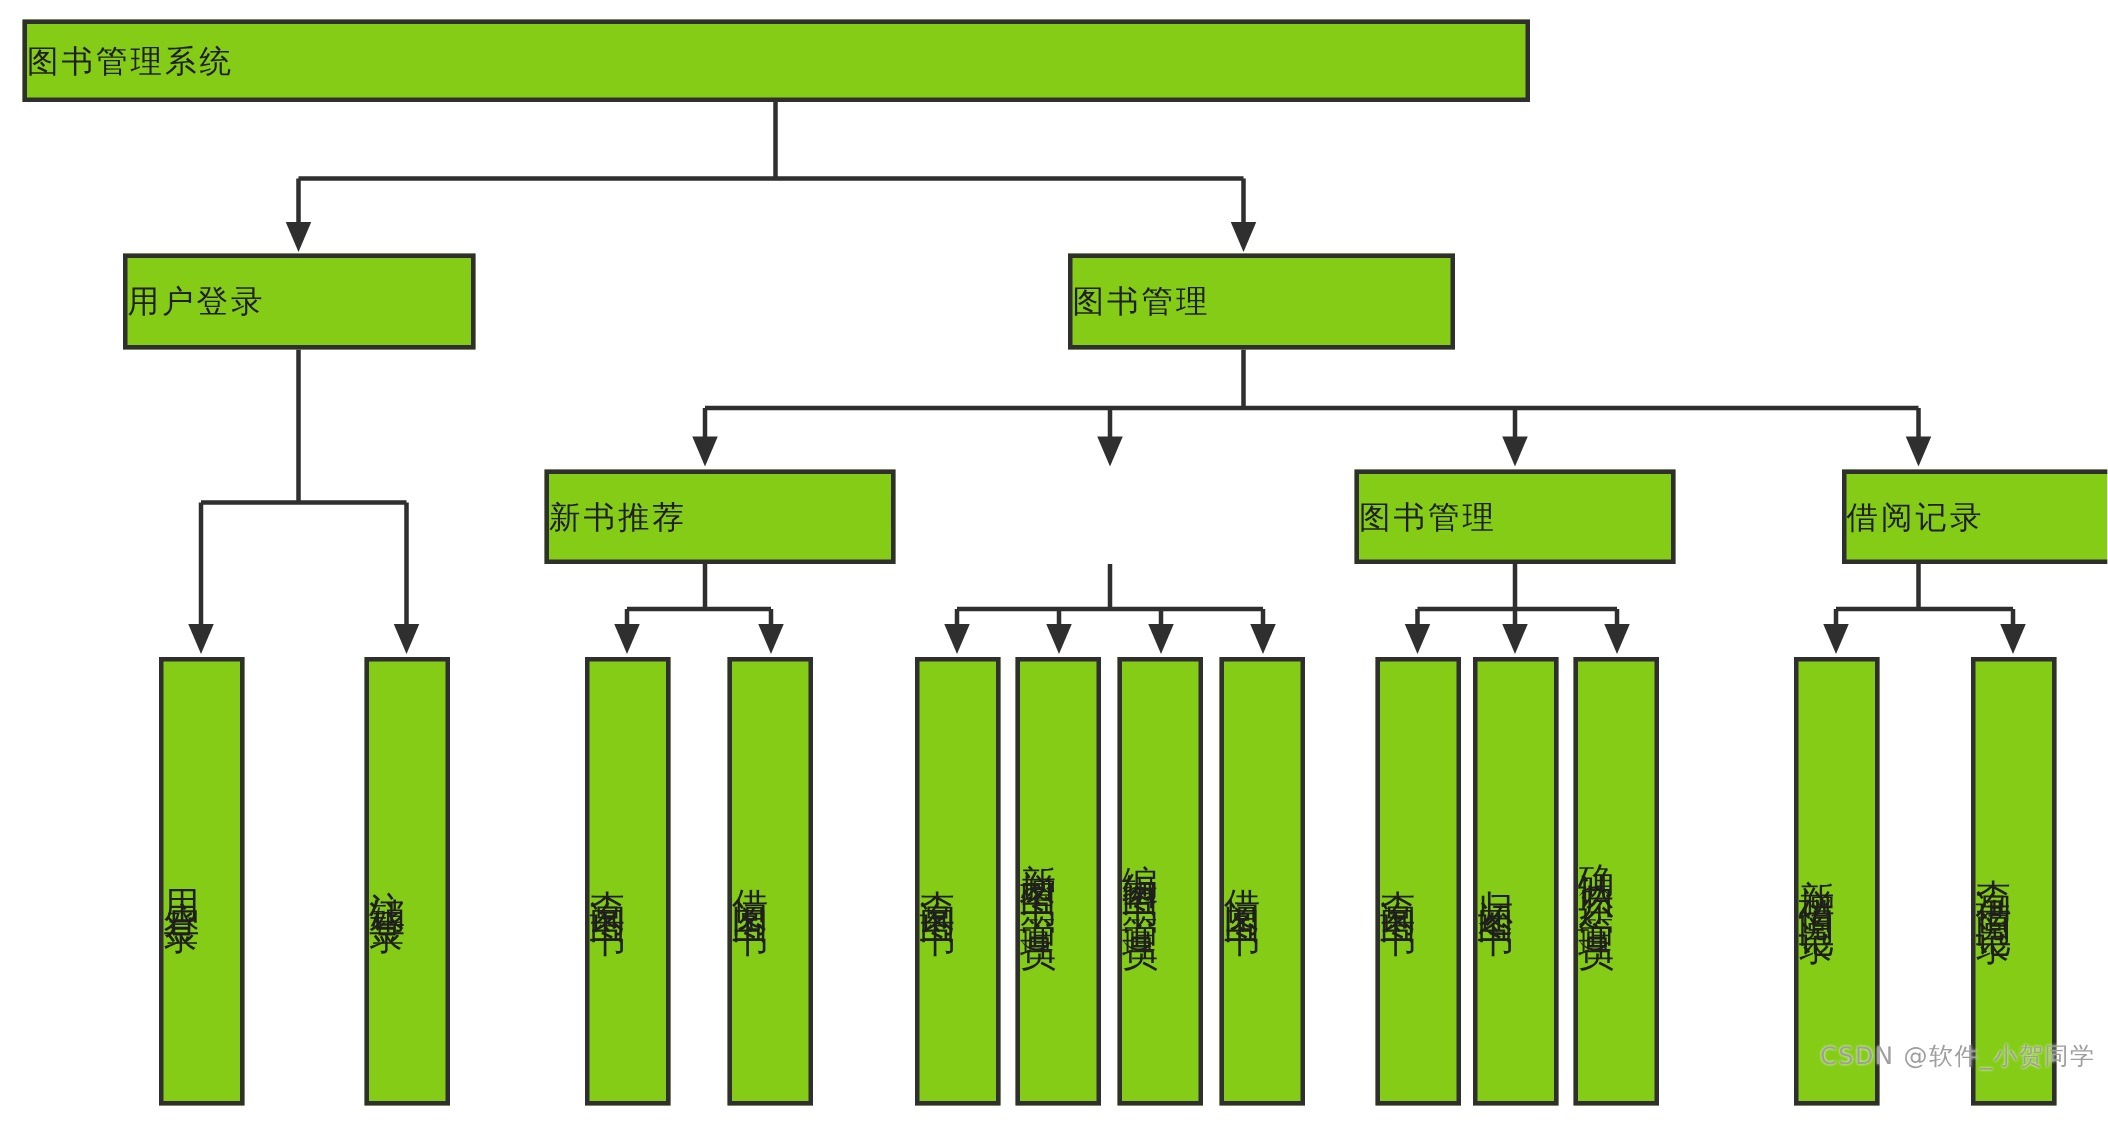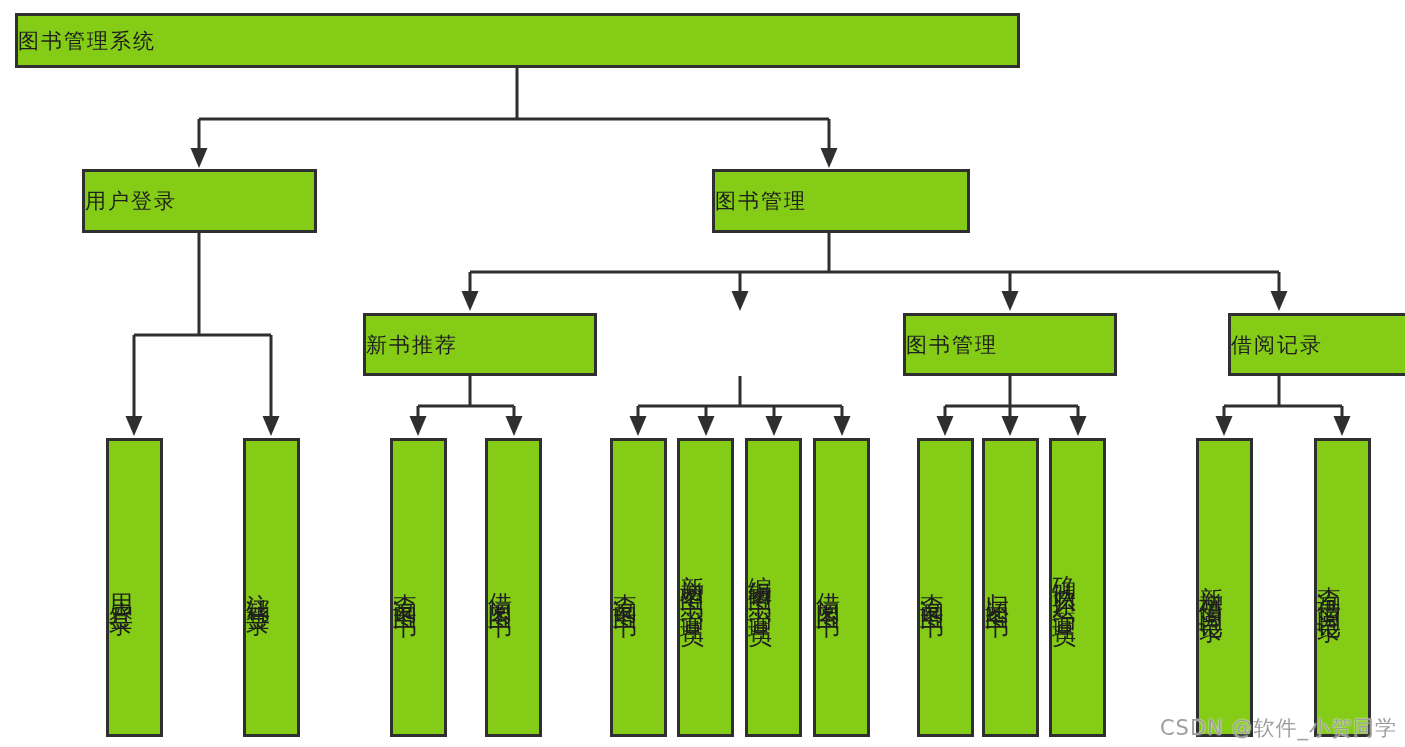--- a/index.html
+++ b/index.html
@@ -30,22 +30,22 @@
   .hbox{font-size:21px;letter-spacing:2px;white-space:nowrap;}
   .leaf{font-size:24px;}
   .leaf .vtext{
     writing-mode:vertical-lr;
     text-orientation:mixed;
     letter-spacing:7px;
     line-height:1;
   }
   .watermark{
     position:absolute;
-    right:8px;top:714px;
-    font-size:21px;
+    right:8px;top:694px;
+    font-size:16px;
     color:var(--wm);
     letter-spacing:1px;
     white-space:nowrap;
     text-shadow:0 0 2px #ffffff;
   }
 </style>
 </head>
 <body>
 
 <div class="canvas">

